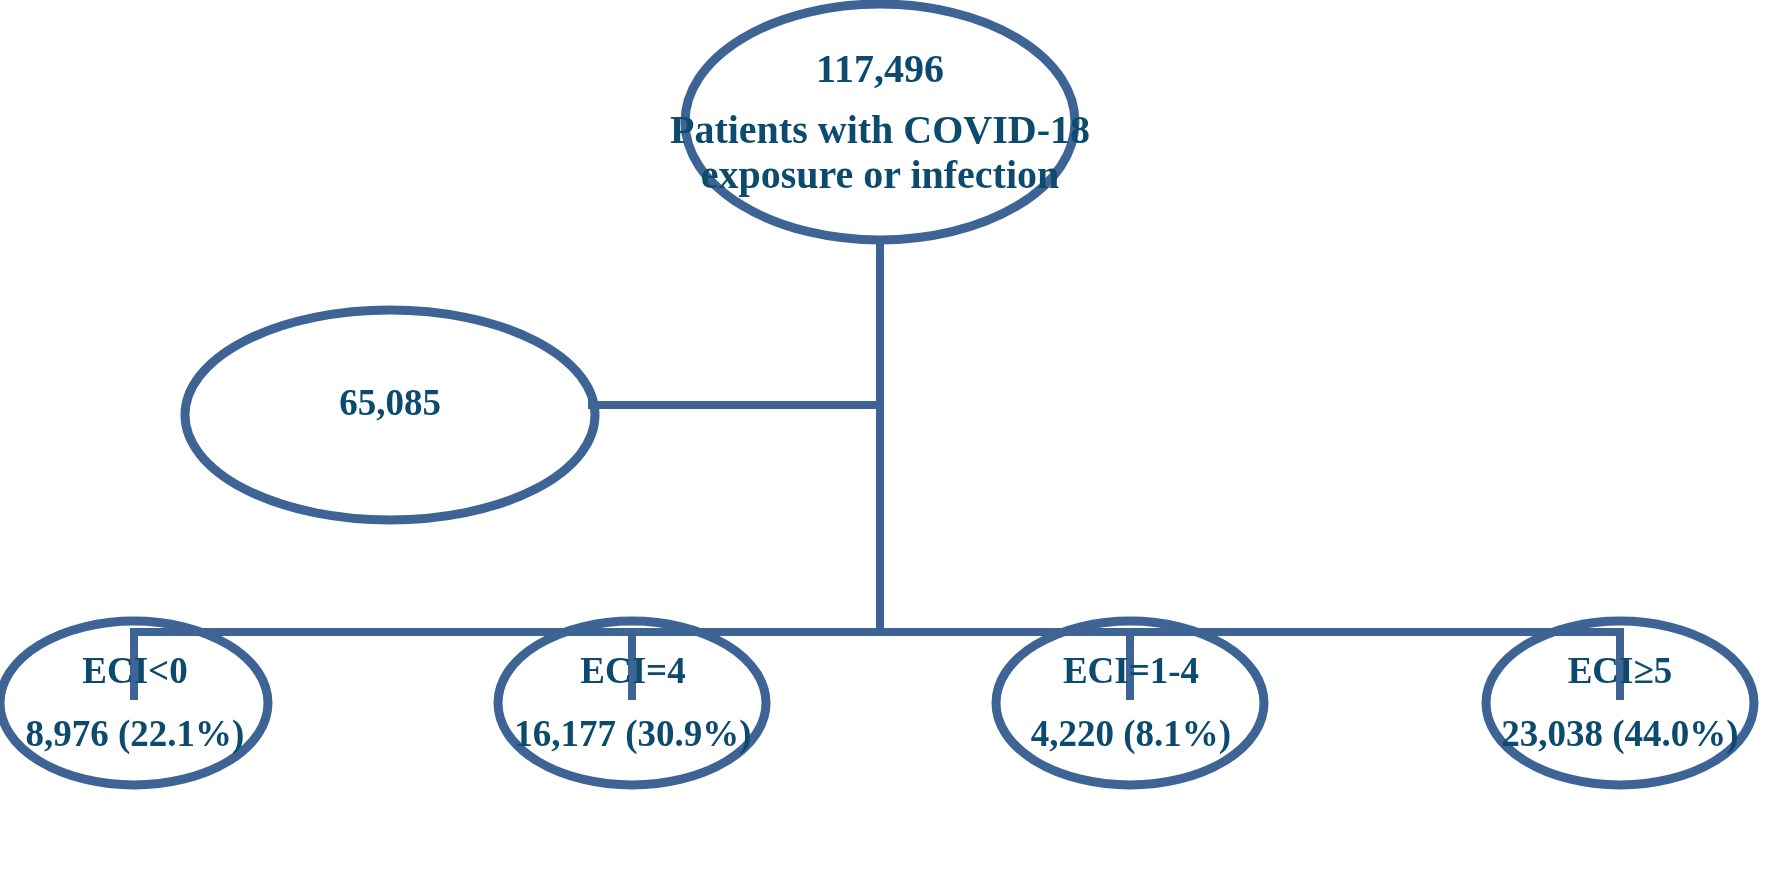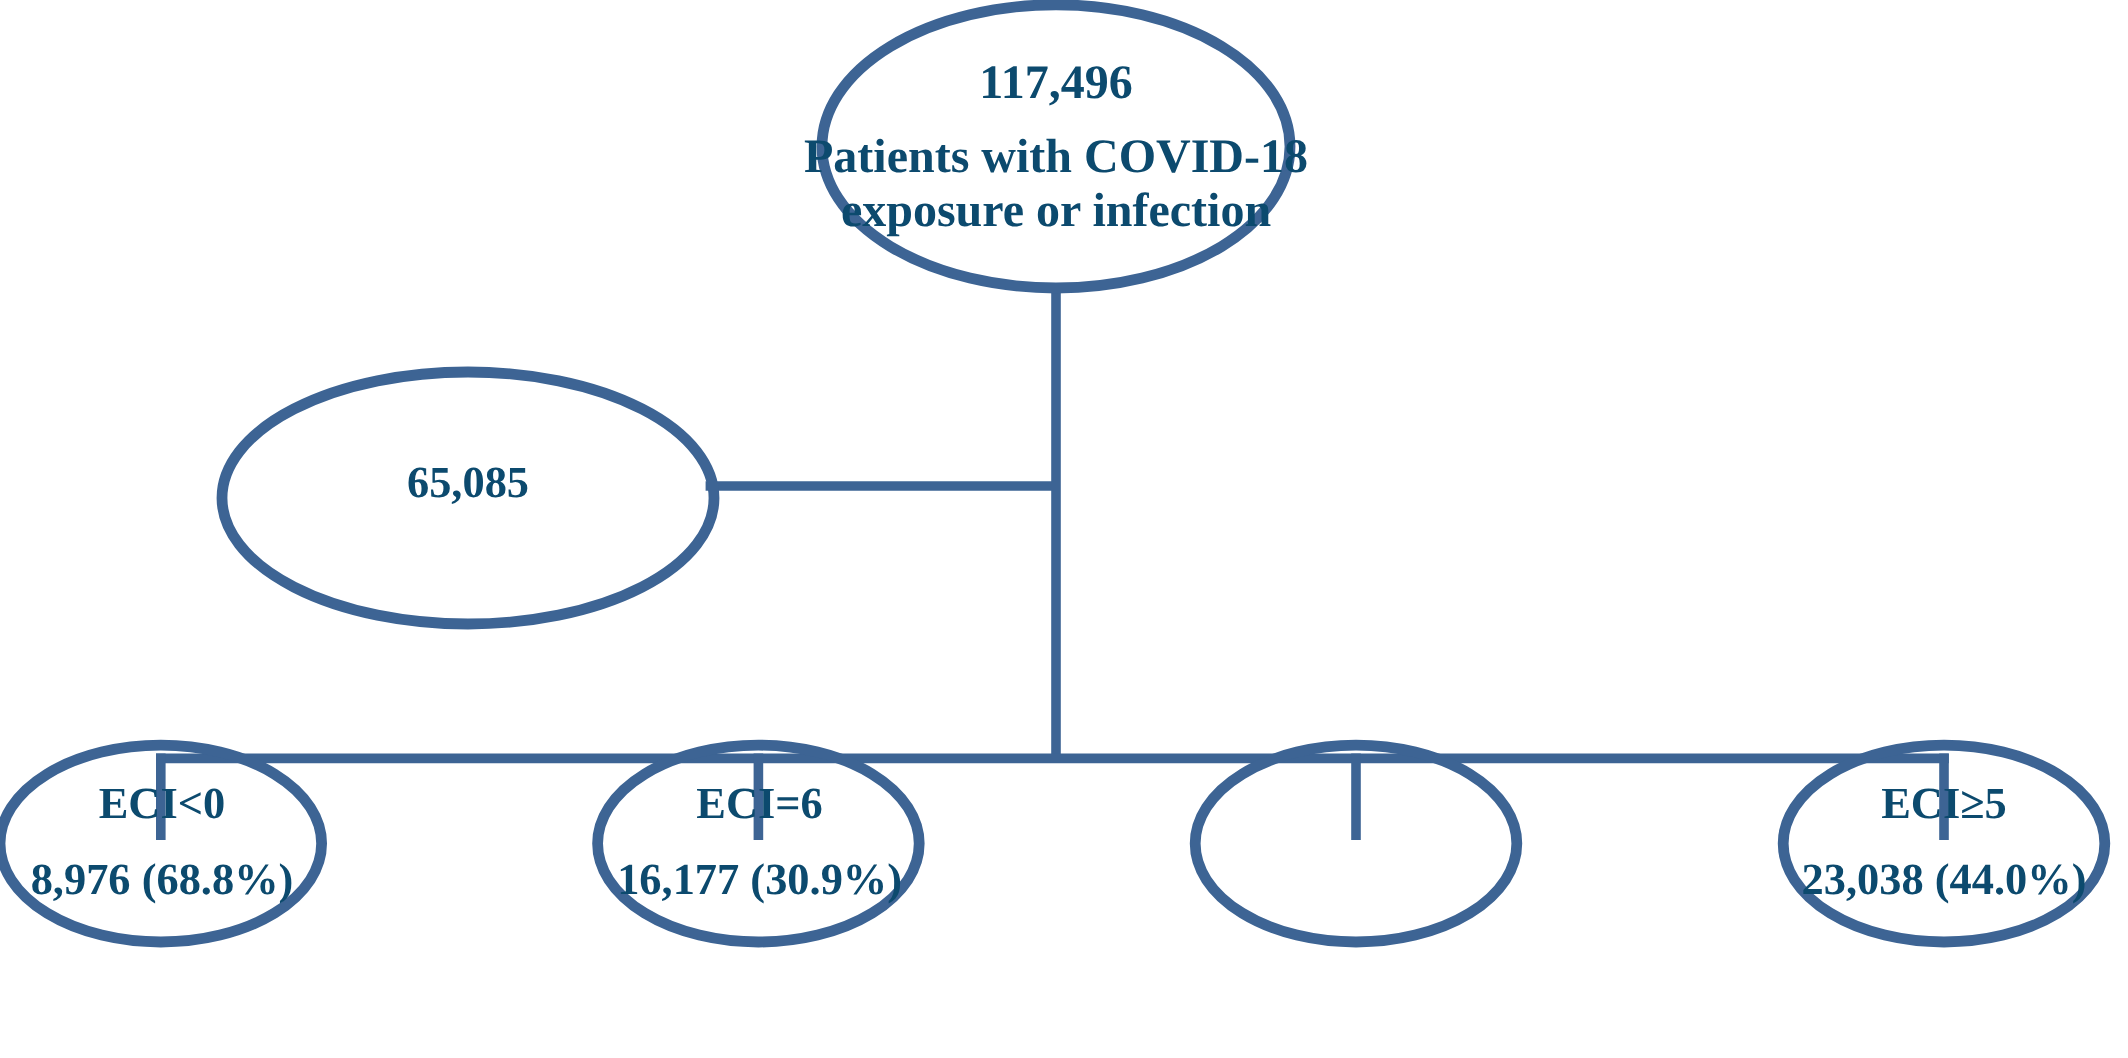--- a/index.html
+++ b/index.html
@@ -117,27 +117,31 @@
     <div class="count">117,496</div>
     <div class="caption">Patients with COVID-18 exposure or infection</div>
   </div>
 
   <div class="node" id="node-excluded">
     <div class="count">65,085</div>
   </div>
 
   <div class="node leaf" id="leaf-0">
     <div class="caption">ECI&lt;0</div>
-    <div class="count">8,976 (68.8%)</div>
+    <div class="count">8,976 (22.1%)</div>
   </div>
 
   <div class="node leaf" id="leaf-1">
-    <div class="caption">ECI=6</div>
+    <div class="caption">ECI=4</div>
     <div class="count">16,177 (30.9%)</div>
   </div>
 
+  <div class="node leaf" id="leaf-2">
+    <div class="caption">ECI=1-4</div>
+    <div class="count">4,220 (8.1%)</div>
+  </div>
 
   <div class="node leaf" id="leaf-3">
     <div class="caption">ECI≥5</div>
     <div class="count">23,038 (44.0%)</div>
   </div>
 
 </div>
 
 </body></html>

